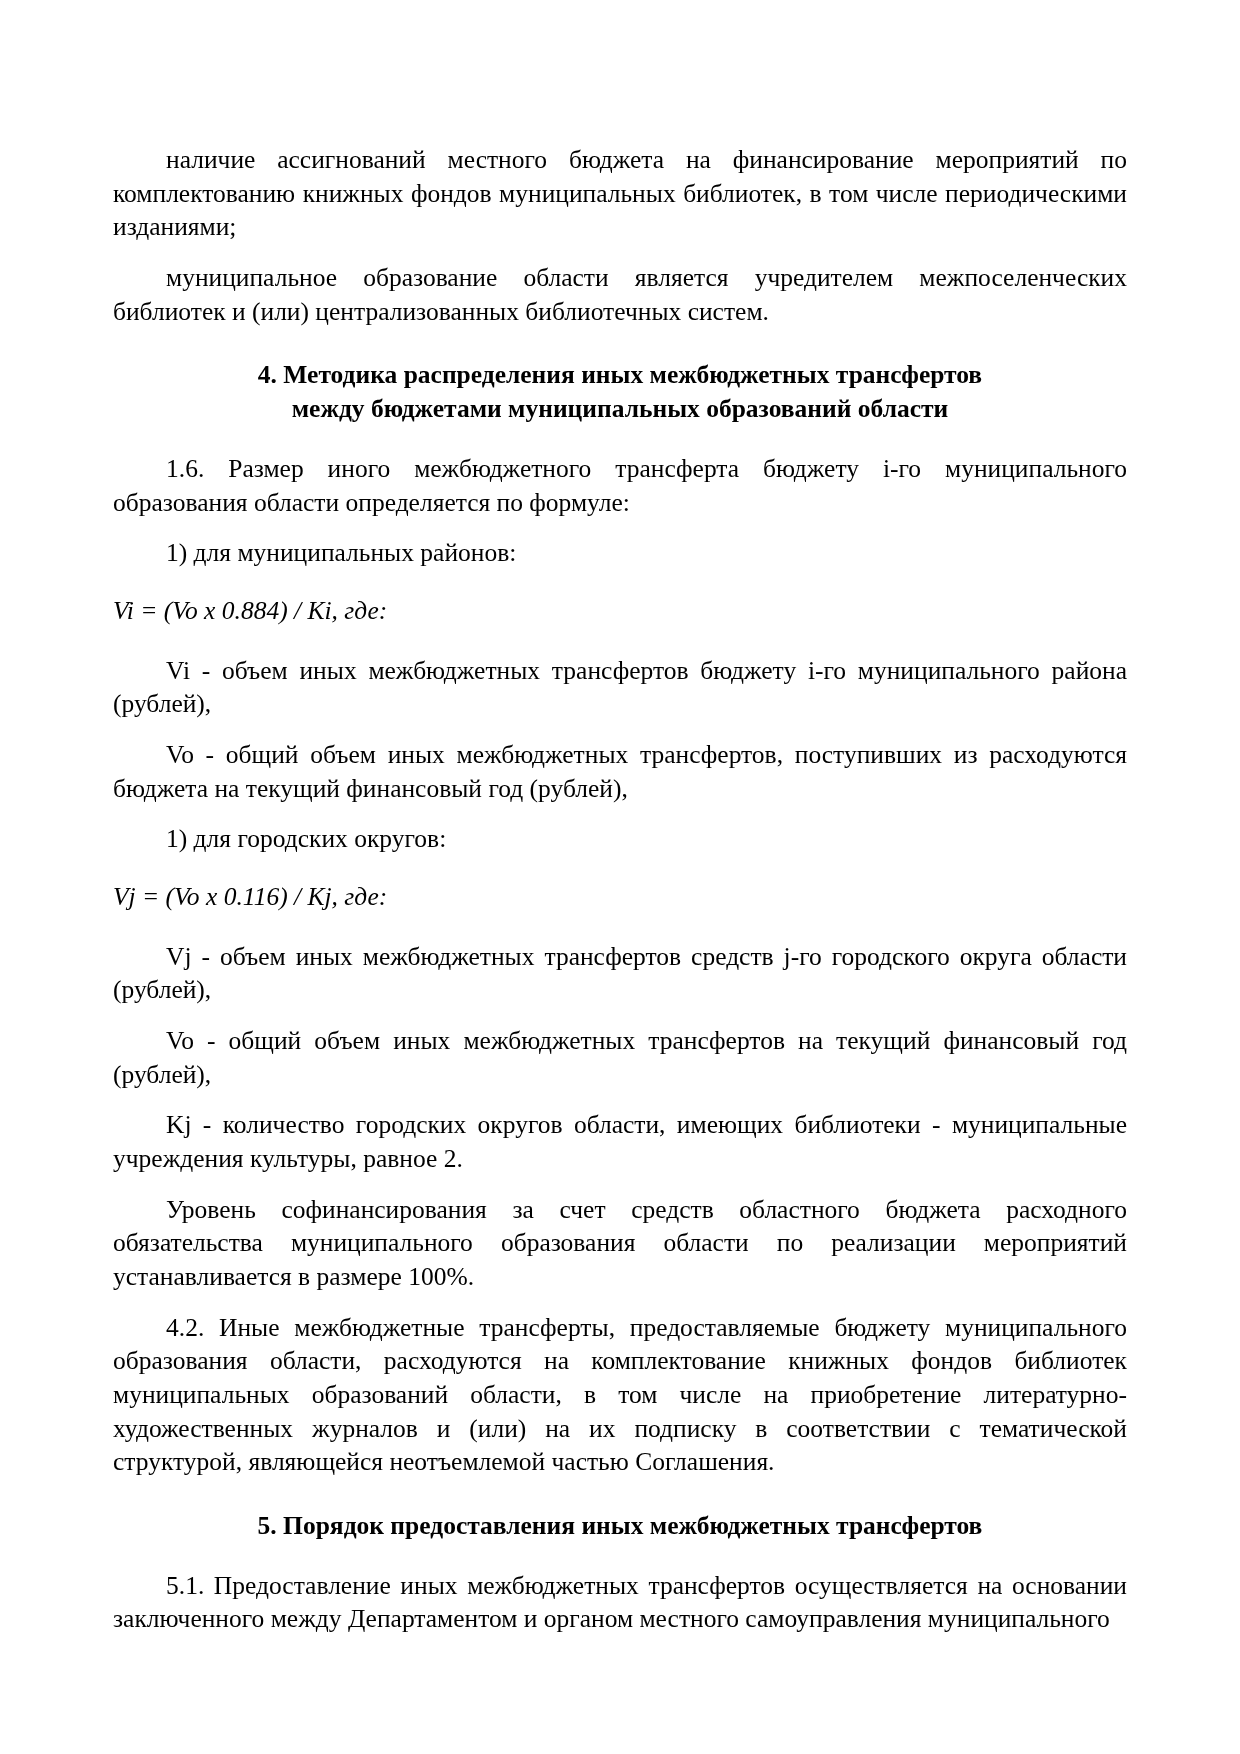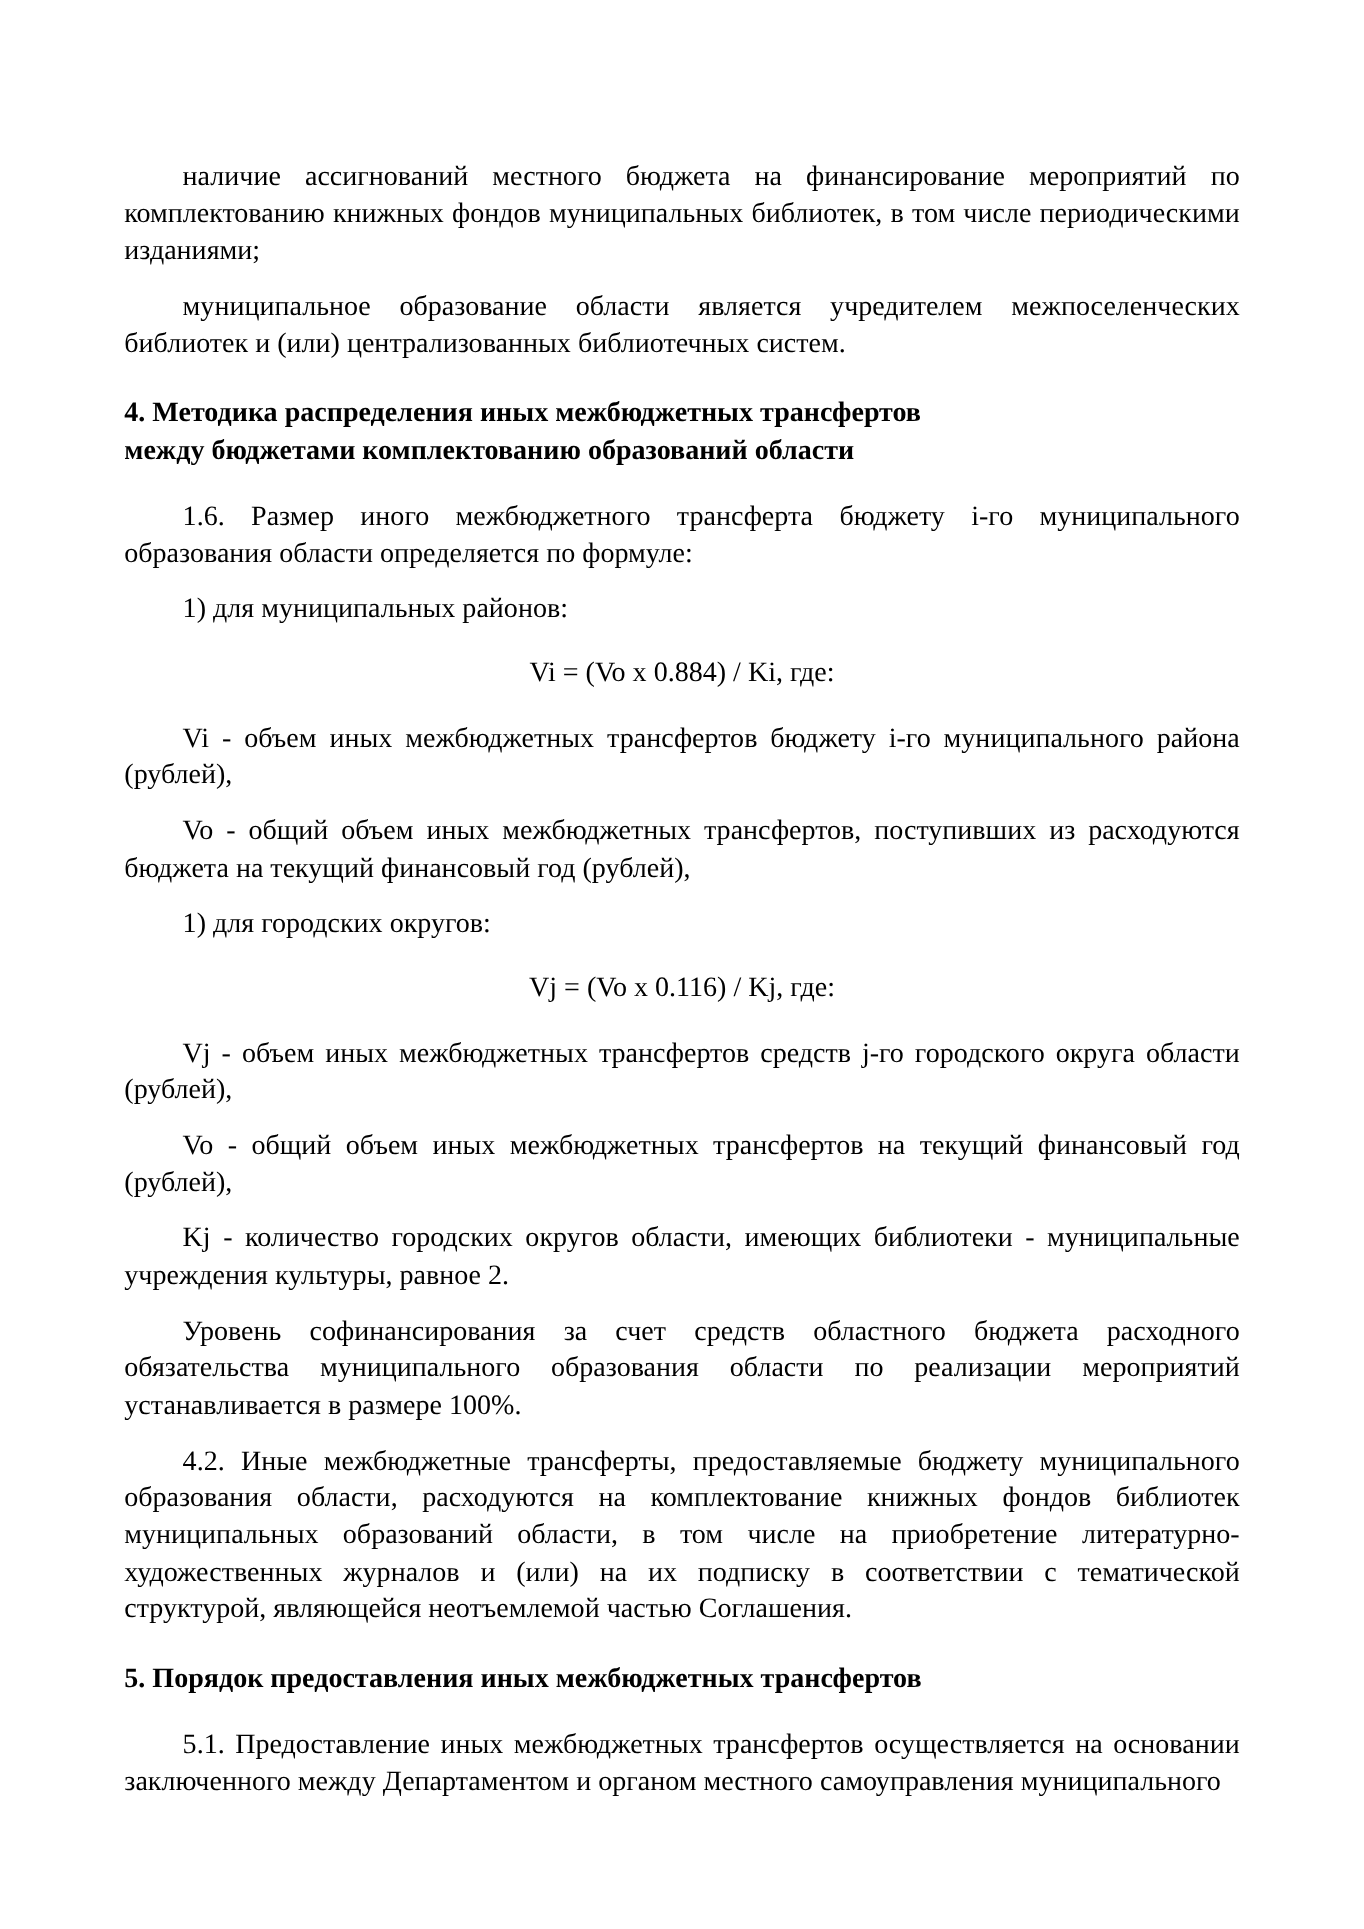--- a/index.html
+++ b/index.html
@@ -26,45 +26,46 @@
   }
   p.para {
     margin: 0 0 17px 0;
     text-align: justify;
     text-indent: 53px;
     hyphens: none;
   }
   h2.heading {
     font-weight: bold;
     font-size: 25.5px;
+    text-align: center;
     margin: 30px 0 26px 0;
     line-height: 1.33;
     text-indent: 0;
   }
   h2.heading .line {
     display: block;
   }
   p.formula {
-    text-align: center;
     text-indent: 0;
     margin: 24px 0 26px 0;
+    font-style: italic;
   }
 </style>
 </head>
 <body>
 
 <div class="page">
   <div class="doc-body">
 
     <p class="para">наличие ассигнований местного бюджета на финансирование мероприятий по комплектованию книжных фондов муниципальных библиотек, в том числе периодическими изданиями;</p>
     <p class="para">муниципальное образование области является учредителем межпоселенческих библиотек и (или) централизованных библиотечных систем.</p>
 
     <h2 class="heading">
       <span class="line">4. Методика распределения иных межбюджетных трансфертов</span>
-      <span class="line">между бюджетами комплектованию образований области</span>
+      <span class="line">между бюджетами муниципальных образований области</span>
     </h2>
 
     <p class="para">1.6. Размер иного межбюджетного трансферта бюджету i-го муниципального образования области определяется по формуле:</p>
     <p class="para">1) для муниципальных районов:</p>
 
     <p class="formula">Vi = (Vo x 0.884) / Ki, где:</p>
 
     <p class="para">Vi - объем иных межбюджетных трансфертов бюджету i-го муниципального района (рублей),</p>
     <p class="para">Vo - общий объем иных межбюджетных трансфертов, поступивших из расходуются бюджета на текущий финансовый год (рублей),</p>
     <p class="para">1) для городских округов:</p>

